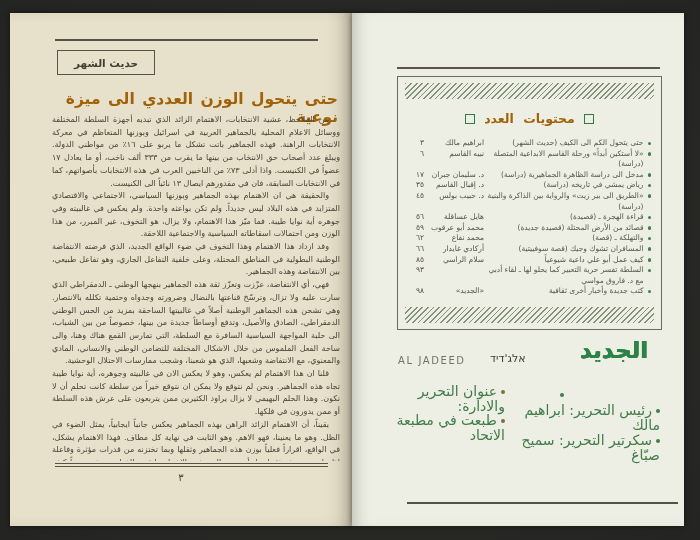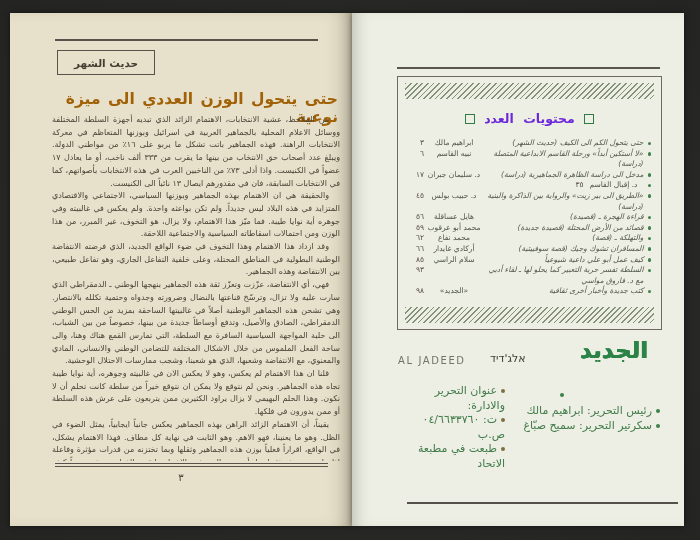--- a/index.html
+++ b/index.html
@@ -31,38 +31,38 @@
               font-size:10px;color:#4a4336;}
 
   
   .rp-toprule{position:absolute;left:45px;width:263px;top:54px;height:2px;background:#5a554d;}
   .rp-box{position:absolute;left:45px;top:63px;width:263px;height:252px;border:1px solid #6e6a5e;}
   .hatch{position:absolute;left:7px;right:7px;height:16px;
          background:repeating-linear-gradient(135deg, rgba(104,122,94,.8) 0 1.2px, rgba(0,0,0,0) 1.2px 4px);}
   .hatch-top{top:6px;} .hatch-bottom{bottom:6px;}
   .rp-header{position:absolute;left:0;right:0;top:34px;display:flex;align-items:center;
              justify-content:center;gap:9px;direction:rtl;}
-  .rp-header .txt{font-size:12.5px;font-weight:bold;color:#6d28d9;word-spacing:5px;}
+  .rp-header .txt{font-size:12.5px;font-weight:bold;color:#a16207;word-spacing:5px;}
   .sq{width:8px;height:8px;border:1.5px solid #2e7b44;display:inline-block;}
   .toc-rows{position:absolute;left:9px;right:10px;top:61px;direction:rtl;}
   .toc-row{display:flex;align-items:flex-start;font-size:7.5px;line-height:10.6px;color:#535a4a;}
   .toc-row .dot{flex:0 0 auto;width:3.5px;height:3.5px;border-radius:50%;background:#3f8049;
                 margin-top:3.5px;margin-left:4px;}
-  .toc-row .t{flex:1 1 auto;text-align:right;font-style:italic;}
-  .toc-row .a{flex:0 0 60px;text-align:center;color:#4f5648;}
+  .toc-row .t{flex:1 1 auto;text-align:right;}
+  .toc-row .a{flex:0 0 60px;text-align:right;color:#4f5648;}
   .toc-row .p{flex:0 0 17px;direction:ltr;text-align:right;color:#554d3f;}
 
   
   .mast-latin{position:absolute;left:46px;top:342px;font-size:10px;letter-spacing:1.6px;color:#74726a;}
   .mast-hebrew{position:absolute;left:138px;top:339px;font-size:11px;color:#3f3e36;}
   .mast-arabic{position:absolute;right:36px;top:324px;font-size:23px;font-weight:bold;color:#2c8347;
                direction:rtl;text-shadow:.6px 0 0 #2c8347, 0 .4px 0 #2c8347;}
 
   
-  .info{direction:rtl;font-size:11px;color:#417c4a;}
+  .info{direction:rtl;font-size:14px;color:#417c4a;}
   .info-right{position:absolute;left:168px;right:24px;top:373px;text-align:right;line-height:15px;}
   .info-right .about div{margin-left:0;margin-right:10px;}
   .mid-dot{text-align:center;margin:1px 60px 1px 0;}
   .idot{display:inline-block;width:4px;height:4px;border-radius:50%;background:#3f8049;
         vertical-align:middle;margin-left:4px;}
   .idot.olive{background:#7c6f42;}
   .info-left{position:absolute;left:43px;width:110px;top:371px;text-align:right;line-height:14.6px;}
   .info-left .center{text-align:center;}
   .rp-botrule{position:absolute;left:55px;right:6px;top:489px;height:1.5px;background:#55504a;}
 </style>
@@ -113,20 +113,21 @@
             <span class="p">٦</span>
           </div>
           <div class="toc-row">
             <span class="dot"></span>
             <span class="t">مدخل الى دراسة الظاهرة الجماهيرية (دراسة)</span>
             <span class="a">د. سليمان جبران</span>
             <span class="p">١٧</span>
           </div>
           <div class="toc-row">
             <span class="dot"></span>
+            <span class="t">رياض يمشي في تاريخه (دراسة)</span>
             <span class="a">د. إقبال القاسم</span>
             <span class="p">٣٥</span>
           </div>
           <div class="toc-row">
             <span class="dot"></span>
             <span class="t">«الطريق الى بير زيت» والرواية بين الذاكرة والبنية (دراسة)</span>
             <span class="a">د. حبيب بولس</span>
             <span class="p">٤٥</span>
           </div>
           <div class="toc-row">
@@ -182,19 +183,18 @@
     <div class="info info-right">
       <div class="mid-dot"><span class="idot"></span></div>
       <div class="editors">
           <div><span class="idot"></span><span>رئيس التحرير: ابراهيم مالك</span></div>
           <div><span class="idot"></span><span>سكرتير التحرير: سميح صبّاغ</span></div>
         </div>
     </div>
 
     <div class="info info-left">
         <div><span class="idot olive"></span><span>عنوان التحرير والادارة:</span></div>
-        <div><span class="idot olive"></span><span>ت: ٠٤/٦٦٣٣٧٦٠ ص.ب</span></div>
         <div><span class="idot olive"></span><span>طبعت في مطبعة الاتحاد</span></div>
       </div>
 
     <div class="rp-botrule"></div>
   </div>
 </div>
 
 </body></html>

